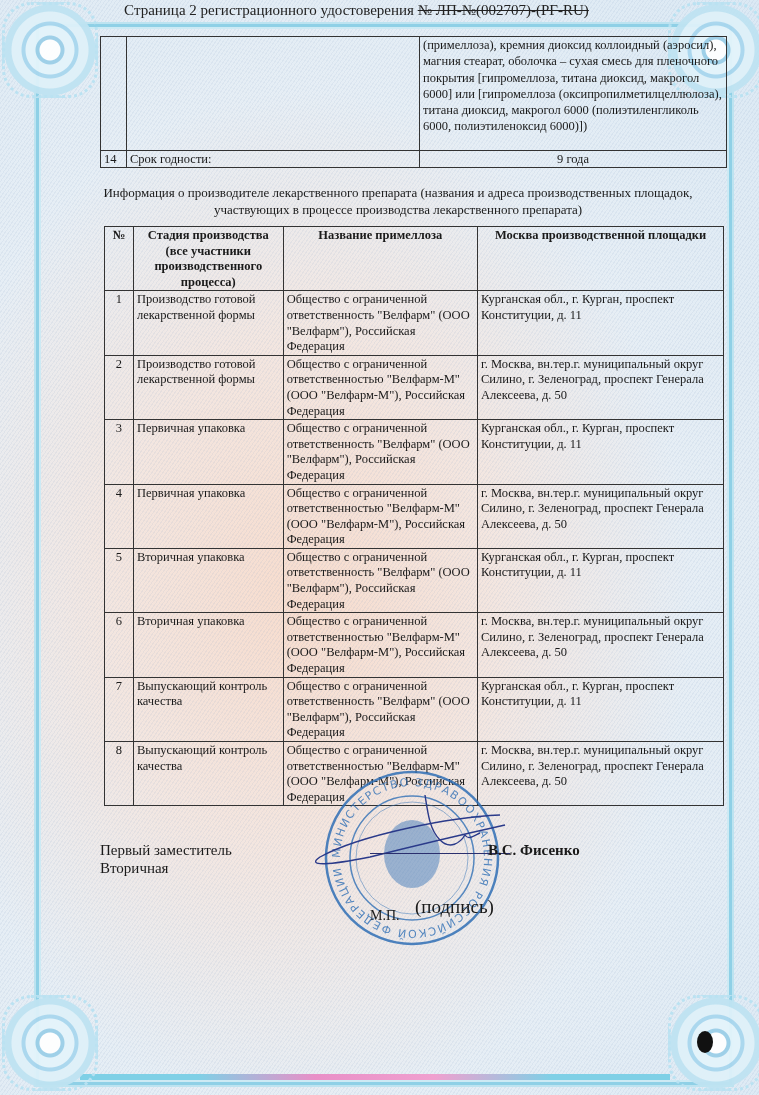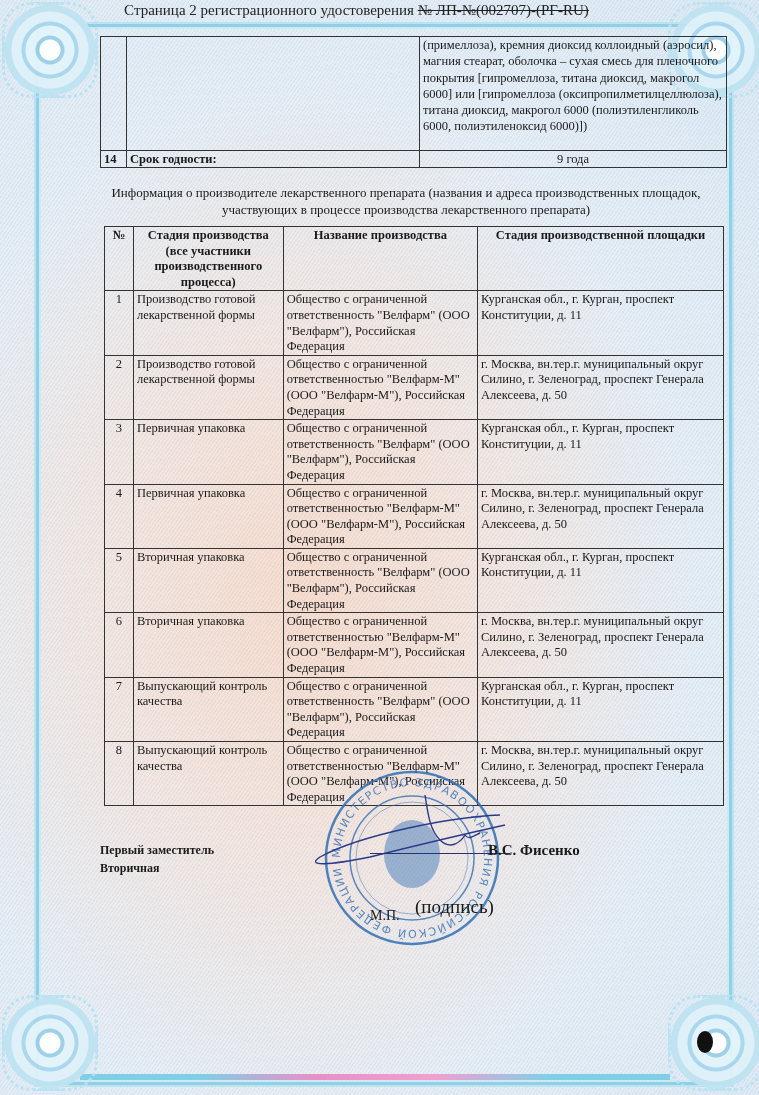--- a/index.html
+++ b/index.html
@@ -43,41 +43,41 @@
   .page-header {
     position: absolute; left: 0; top: 2px; width: 713px; text-align: center;
     font-size: 15px; color: #222;
   }
   .page-header .num { text-decoration: line-through; text-decoration-thickness: 1px; }
 
   table { border-collapse: collapse; position: absolute; }
   td, th { border: 1px solid #333; vertical-align: top; padding: 0 3px; }
 
   .t-top { left: 100px; top: 36px; width: 627px; font-size: 12.5px; line-height: 16.3px; }
-  .t-top td.c1 { width: 19px; font-weight: bold; }
-  .t-top td.c2 { width: 286px; font-weight: bold; border-radius: 7px; }
+  .t-top td.c1 { width: 19px; font-weight: normal; }
+  .t-top td.c2 { width: 286px; font-weight: normal; border-radius: 7px; }
   .t-top td.c3 { width: 300px; }
   .t-top .center { text-align: center; }
 
   .info-title {
-    position: absolute; left: 88px; top: 184px; width: 636px; text-align: center;
+    position: absolute; left: 80px; top: 184px; width: 636px; text-align: center;
     font-size: 13px; line-height: 17px;
   }
 
   .t-main { left: 104px; top: 226px; width: 620px; font-size: 12.5px; line-height: 15.6px; }
   .t-main th { font-weight: bold; text-align: center; padding-top: 1px; height: 62px; }
   .t-main .col-n { width: 22px; text-align: center; }
   .t-main .col-stage { width: 143px; }
   .t-main .col-org { width: 188px; }
   .t-main .col-addr { width: 240px; }
   .t-main td { height: 62px; padding-top: 1px; }
   .t-main td.col-n { font-weight: normal; }
 
   .signer {
-    position: absolute; left: 100px; top: 841px; font-weight: bold; font-size: 12px; line-height: 18px;
+    position: absolute; left: 100px; top: 841px; font-weight: normal; font-size: 15px; line-height: 18px;
   }
   .signer-name {
     position: absolute; left: 488px; top: 842px; font-weight: bold; font-size: 15px;
   }
   .sig-line {
     position: absolute; left: 370px; top: 853px; width: 140px; border-top: 1px solid #2a2f6e;
   }
   .sig-caption { position: absolute; left: 389px; top: 896px; font-size: 19px; margin-left: 26px; }
   .mp { position: absolute; left: 370px; top: 908px; font-size: 14px; }
 
@@ -117,22 +117,22 @@
 </tbody>
   </table>
 
 <div class="info-title">Информация о производителе лекарственного препарата (названия и адреса производственных площадок, участвующих в процессе производства лекарственного препарата)</div>
 
 <table class="t-main">
   <tbody>
       <tr>
     <th class="col-n">№</th>
     <th class="col-stage">Стадия производства (все участники производственного процесса)</th>
-    <th class="col-org">Название производства</th>
-    <th class="col-addr">Стадия производственной площадки</th>
+    <th class="col-org">Название примеллоза</th>
+    <th class="col-addr">Москва производственной площадки</th>
   </tr>
   <tr>
     <td class="col-n">1</td>
     <td class="col-stage">Производство готовой лекарственной формы</td>
     <td class="col-org">Общество с ограниченной ответственность "Велфарм" (ООО "Велфарм"), Российская Федерация</td>
     <td class="col-addr">Курганская обл., г. Курган, проспект Конституции, д. 11</td>
   </tr>
   <tr>
     <td class="col-n">2</td>
     <td class="col-stage">Производство готовой лекарственной формы</td>

